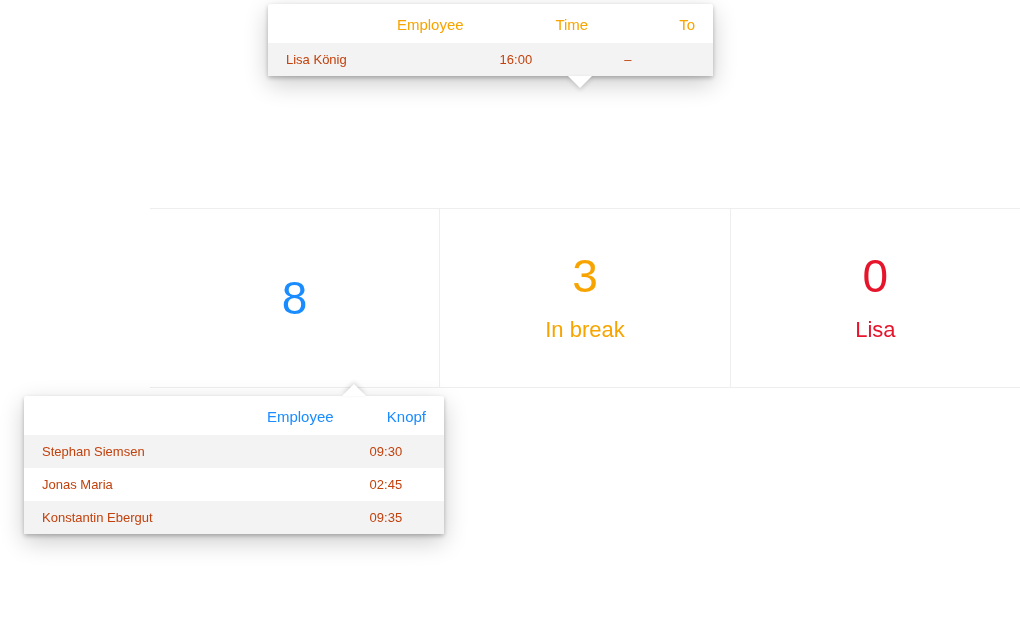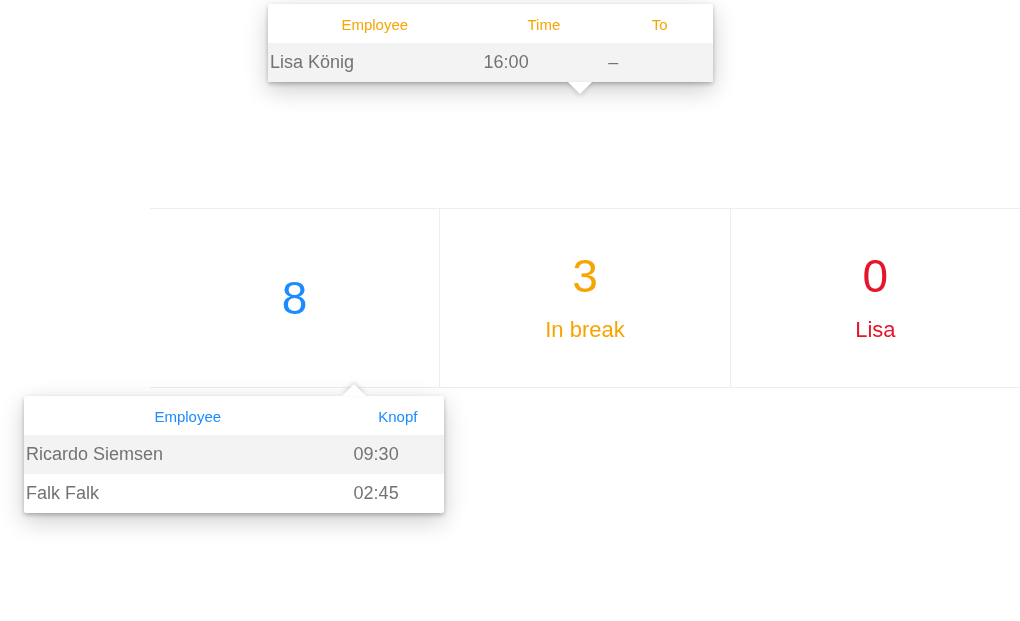--- a/index.html
+++ b/index.html
@@ -50,29 +50,29 @@
   
   .popover {
     position: absolute;
     background: #fff;
     border-radius: 2px;
     box-shadow: 0 2px 4px rgba(0,0,0,.25), 0 8px 24px rgba(0,0,0,.20);
     font-size: 15px;
   }
   .popover table { width: 100%; border-collapse: collapse; }
   .popover th {
-    text-align: center;
+    text-align: right;
     font-weight: 400;
     padding: 12px 18px 10px;
     font-size: 15px;
   }
   .popover td {
-    padding: 9px 2px;
-    color: #737373;
-    font-size: 18px;
+    padding: 9px 18px;
+    color: #c2410c;
+    font-size: 13px;
   }
   .popover tbody tr:nth-child(odd) { background: #f3f3f3; }
 
   
   .arrow {
     position: absolute;
     width: 0; height: 0;
   }
 
   
@@ -153,22 +153,26 @@
   <div class="arrow"></div>
   <table>
     <thead>
       <tr>
         <th class="col2-emp">Employee</th>
         <th class="col2-time">Knopf</th>
       </tr>
     </thead>
     <tbody>
       <tr>
-        <td>Ricardo Siemsen</td>
+        <td>Stephan Siemsen</td>
         <td>09:30</td>
       </tr>
       <tr>
-        <td>Falk Falk</td>
+        <td>Jonas Maria</td>
         <td>02:45</td>
+      </tr>
+      <tr>
+        <td>Konstantin Ebergut</td>
+        <td>09:35</td>
       </tr>
     </tbody>
   </table>
 </div>
 
 </body></html>

